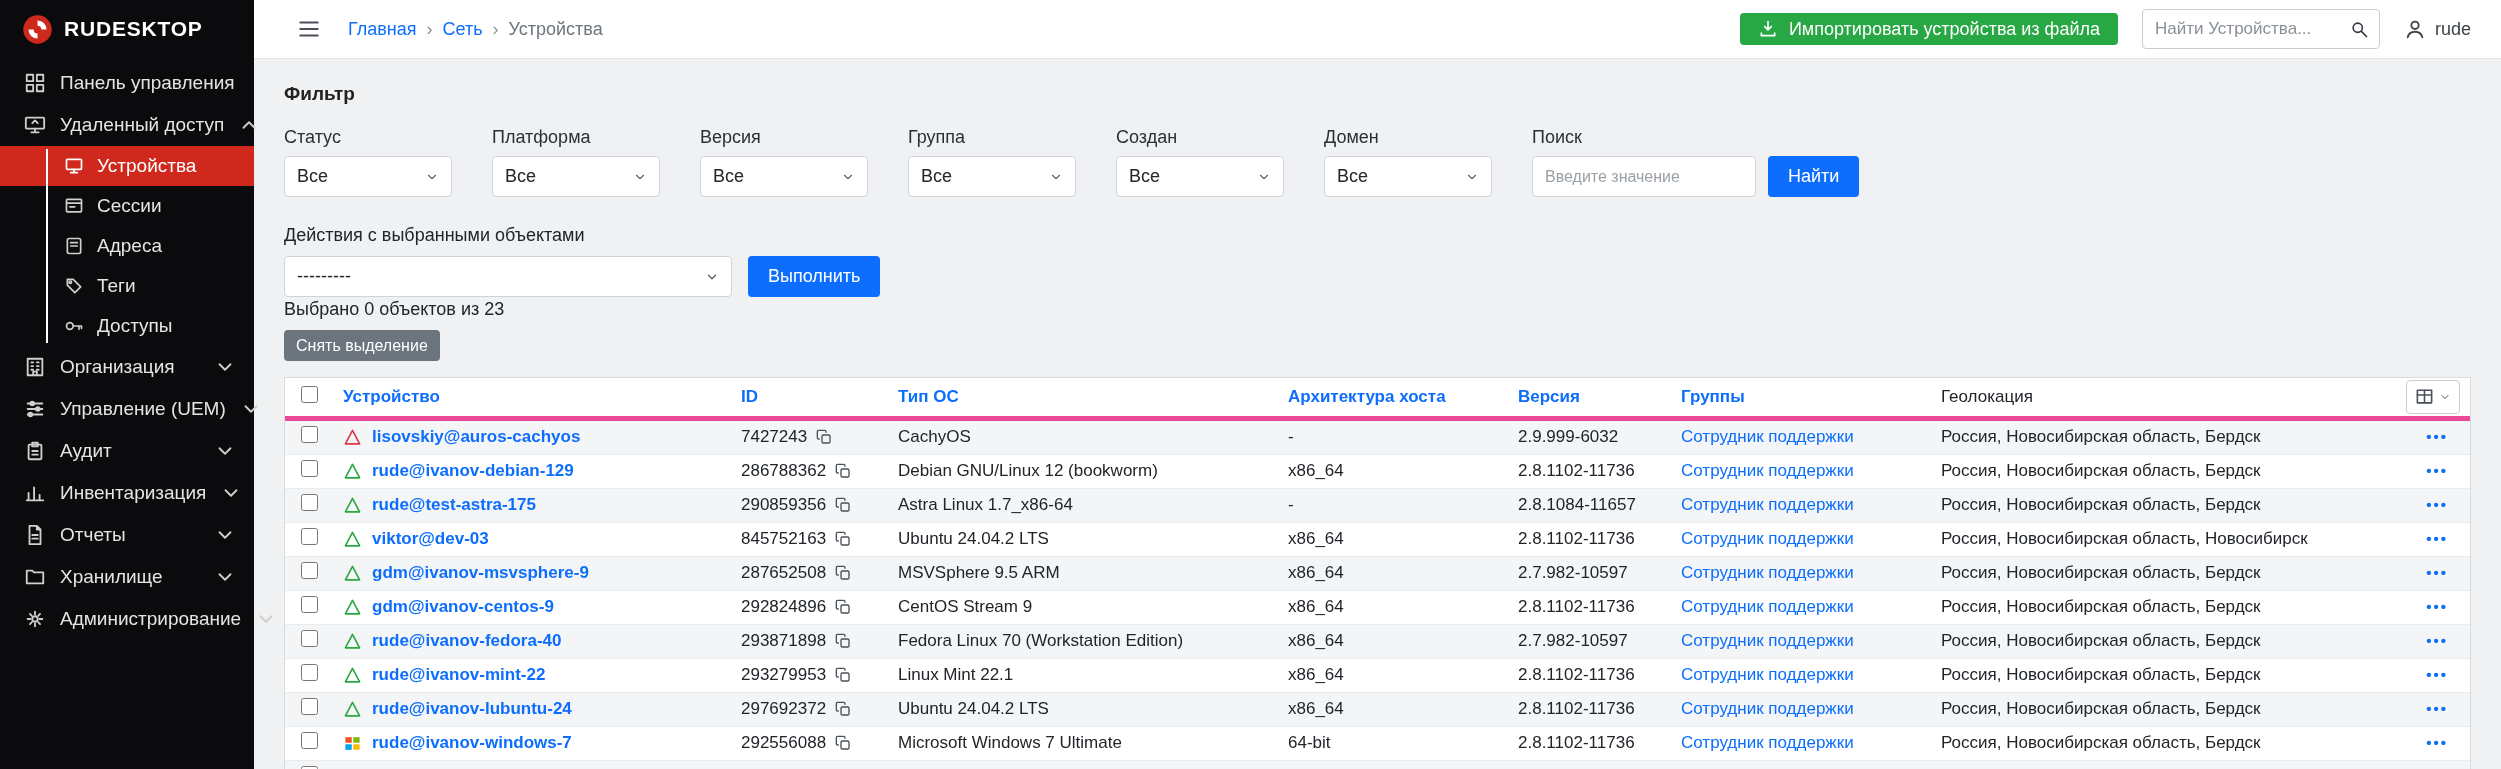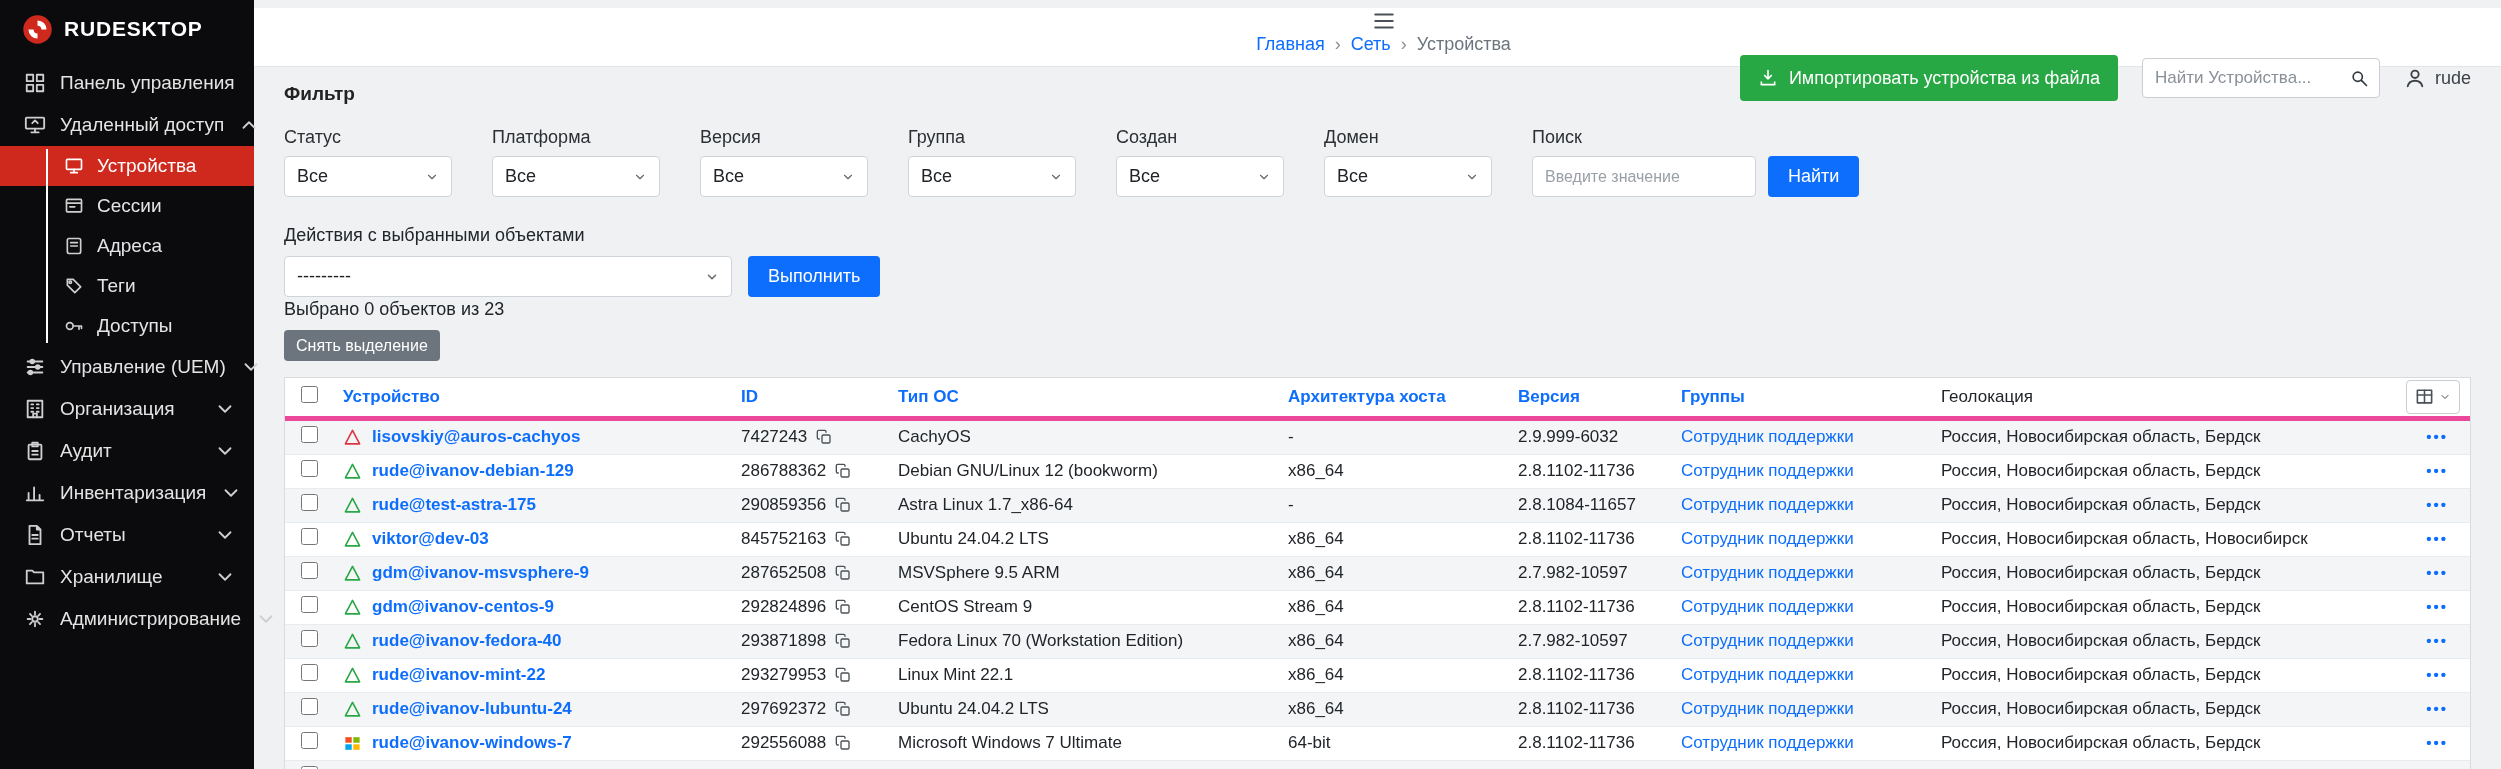--- a/index.html
+++ b/index.html
@@ -37,32 +37,32 @@
     display: flex; align-items: center; height: 40px;
     padding-left: 64px; gap: 13px; font-size: 19px; color: #e4e4e4; cursor: pointer;
     position: relative;
   }
   .sub-item .icon { width: 20px; height: 20px; color: #cfcfcf; flex: 0 0 auto; }
   .sub-item.active { background: #cf291e; color: #fff; }
   .sub-item.active .icon { color: #fff; }
 
   
   .topbar {
-    position: fixed; left: 254px; top: 8px; right: 0; height: 59px;
+    position: fixed; left: 254px; top: 0; right: 0; height: 59px;
     background: #fff; border-bottom: 1px solid #e3e6e8;
-    display: flex; align-items: center; padding: 0 30px 0 42px;  flex-direction: column;
+    display: flex; align-items: center; padding: 0 30px 0 42px; gap: 26px;
   }
   .hamburger { width: 26px; height: 26px; color: #495057; }
   .breadcrumb { display: flex; align-items: center; gap: 10px; font-size: 18px; }
   .bc-link { color: #0d6efd; cursor: pointer; }
   .bc-sep { color: #8a9097; }
   .bc-current { color: #6c757d; }
   .topbar-right { margin-left: auto; display: flex; align-items: center; gap: 24px; }
   .btn-import {
-    background: #28a745; color: #fff; height: 46px; padding: 0 18px;
+    background: #28a745; color: #fff; height: 32px; padding: 0 18px;
     border-radius: 4px; font-size: 18px; display: flex; align-items: center; gap: 11px;
   }
   .btn-import .icon { width: 20px; height: 20px; color: #fff; }
   .top-search { position: relative; }
   .top-search input {
     width: 238px; height: 40px; border: 1px solid #c9ced3; border-radius: 4px;
     padding: 0 42px 0 12px; font-size: 17px; font-family: inherit; color: #212529; outline: none;
   }
   .top-search input::placeholder { color: #8a9097; }
   .search-ic { position: absolute; right: 11px; top: 10px; width: 20px; height: 20px; color: #343a40; cursor: pointer; }
@@ -215,41 +215,41 @@
               <circle cx="7" cy="12" r="4"></circle>
               <path d="M11 12h10M18 12v4M21 12v3"></path>
             </svg>
           </span>
           <span>Доступы</span>
         </div>
       </div>
       <div class="nav-item">
         <span class="icon">
           <svg viewBox="0 0 24 24" fill="none" stroke="currentColor" stroke-width="2" stroke-linecap="round" stroke-linejoin="round">
+            <rect x="4" y="3" width="16" height="18"></rect>
+            <path d="M8 7h2M14 7h2M8 11h2M14 11h2M8 15h2M14 15h2M10 21v-4h4v4"></path>
+          </svg>
+        </span>
+        <span class="label">Организация</span>
+        <span class="icon chev">
+          <svg viewBox="0 0 24 24" fill="none" stroke="currentColor" stroke-width="2" stroke-linecap="round" stroke-linejoin="round">
+            <path d="M6 9l6 6 6-6"></path>
+          </svg>
+        </span>
+      </div>
+      <div class="nav-item">
+        <span class="icon">
+          <svg viewBox="0 0 24 24" fill="none" stroke="currentColor" stroke-width="2" stroke-linecap="round" stroke-linejoin="round">
             <path d="M4 6h16M4 12h16M4 18h16"></path>
             <circle cx="9" cy="6" r="2" fill="currentColor"></circle>
             <circle cx="15" cy="12" r="2" fill="currentColor"></circle>
             <circle cx="7" cy="18" r="2" fill="currentColor"></circle>
           </svg>
         </span>
         <span class="label">Управление (UEM)</span>
-        <span class="icon chev">
-          <svg viewBox="0 0 24 24" fill="none" stroke="currentColor" stroke-width="2" stroke-linecap="round" stroke-linejoin="round">
-            <path d="M6 9l6 6 6-6"></path>
-          </svg>
-        </span>
-      </div>
-      <div class="nav-item">
-        <span class="icon">
-          <svg viewBox="0 0 24 24" fill="none" stroke="currentColor" stroke-width="2" stroke-linecap="round" stroke-linejoin="round">
-            <rect x="4" y="3" width="16" height="18"></rect>
-            <path d="M8 7h2M14 7h2M8 11h2M14 11h2M8 15h2M14 15h2M10 21v-4h4v4"></path>
-          </svg>
-        </span>
-        <span class="label">Организация</span>
         <span class="icon chev">
           <svg viewBox="0 0 24 24" fill="none" stroke="currentColor" stroke-width="2" stroke-linecap="round" stroke-linejoin="round">
             <path d="M6 9l6 6 6-6"></path>
           </svg>
         </span>
       </div>
       <div class="nav-item">
         <span class="icon">
           <svg viewBox="0 0 24 24" fill="none" stroke="currentColor" stroke-width="2" stroke-linecap="round" stroke-linejoin="round">
             <rect x="5" y="5" width="14" height="16" rx="1"></rect>

